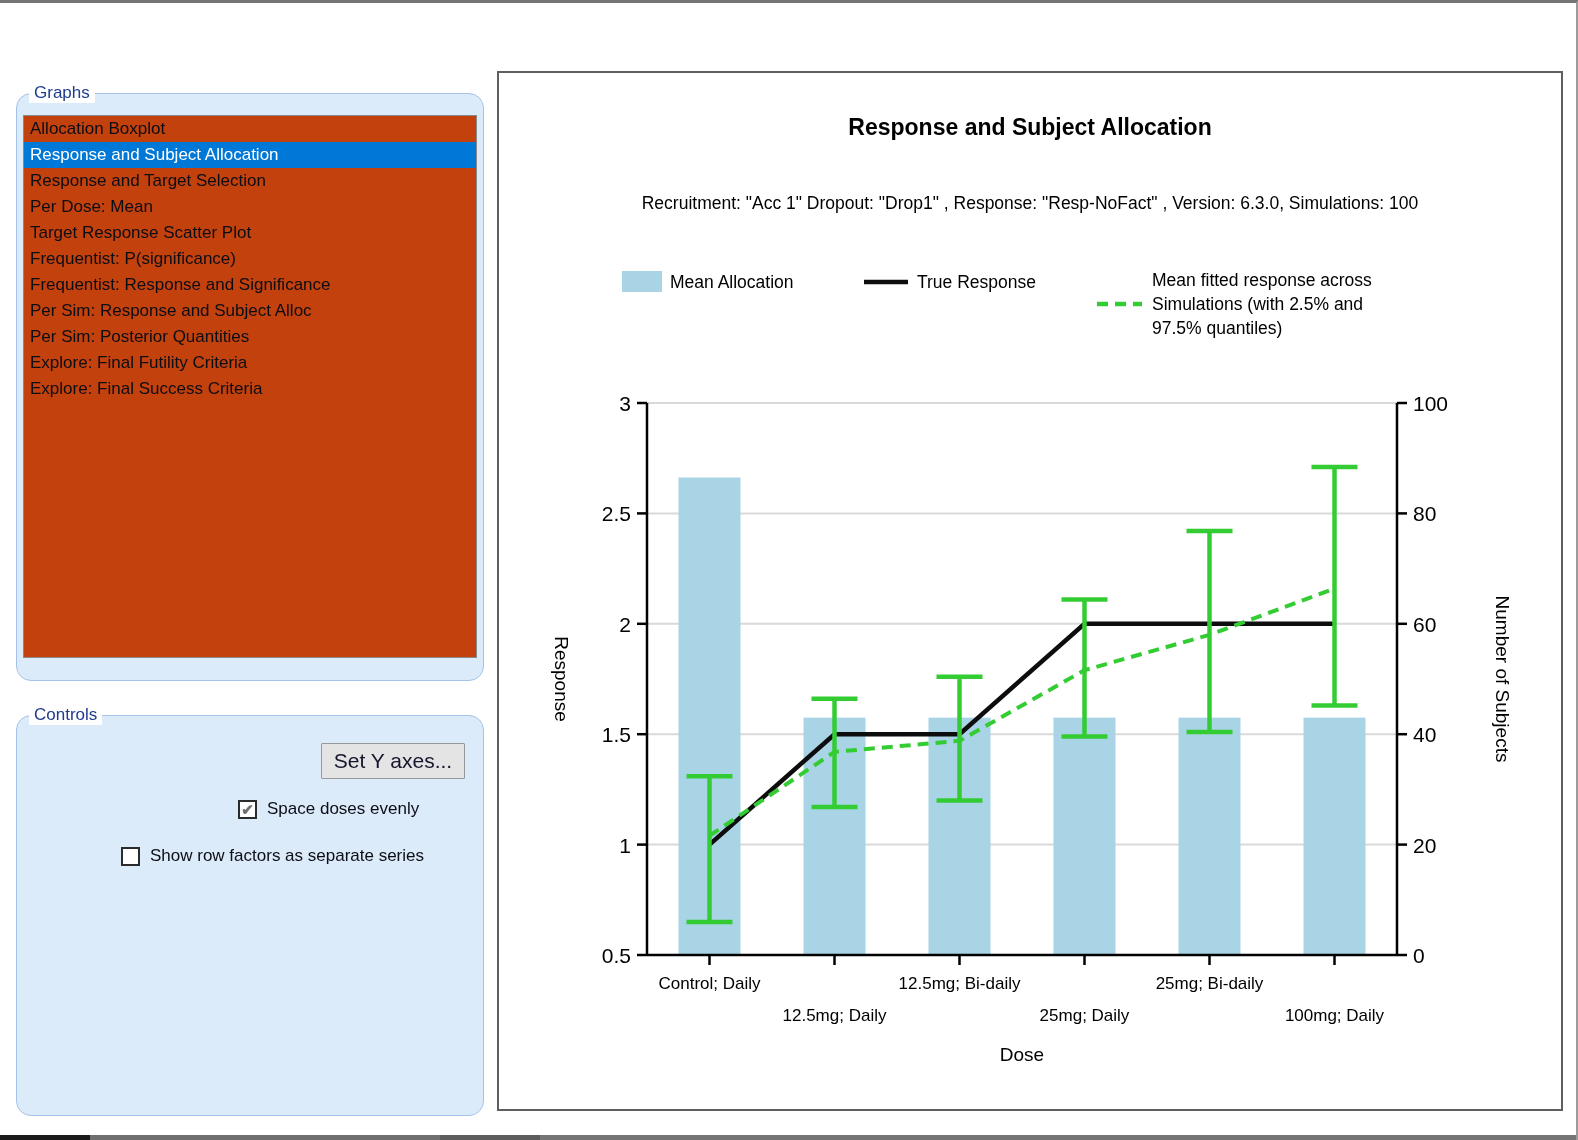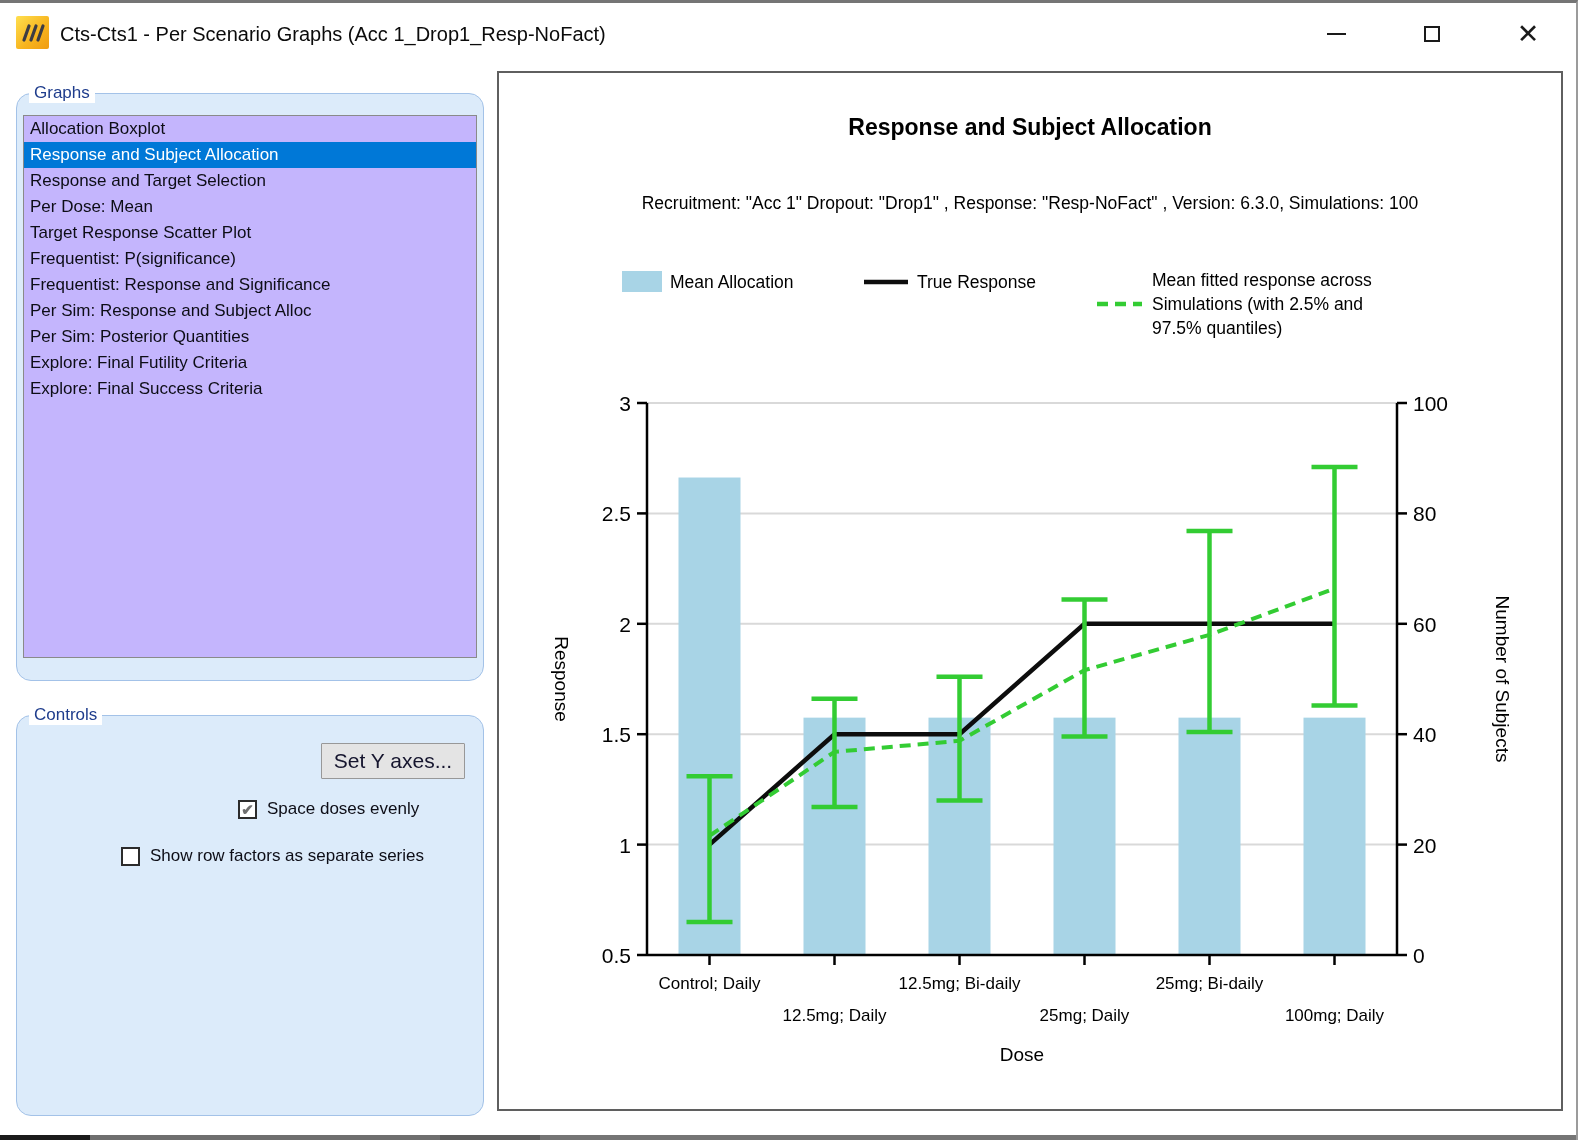--- a/index.html
+++ b/index.html
@@ -36,21 +36,21 @@
     border:1px solid #a3c2e8; border-radius:15px;
   }
   .group-label {
     position:absolute; top:-11px; left:12px; background:#fff; padding:0 5px;
     color:#1e3c8c; font-size:17px; white-space:nowrap;
   }
   #graphs-box { left:16px; top:90px; width:468px; height:588px; }
   #controls-box { left:16px; top:712px; width:468px; height:401px; }
   .listbox {
     position:absolute; left:6px; top:21px; width:454px; height:543px;
-    background:#c4b5fd; border:1px solid #8a8a8a; box-sizing:border-box; overflow:hidden;
+    background:#c2410c; border:1px solid #8a8a8a; box-sizing:border-box; overflow:hidden;
   }
   .list-item {
     height:26px; line-height:26px; padding-left:6px; font-size:17px;
     color:#0d0d16; white-space:nowrap; cursor:default;
   }
   .list-item.selected { background:#0078d7; color:#ffffff; }
   
   .btn-sety {
     position:absolute; left:304px; top:27px; width:144px; height:36px;
     background:#e4e4e4; border:1px solid #989898; border-radius:1px;
@@ -76,43 +76,20 @@
   .bottom-strip {
     position:absolute; left:0; right:0; bottom:0; height:5px;
     background:linear-gradient(90deg,#1b1b1b 0 90px,#6f6f6f 90px 440px,#5d5d5d 440px 540px,#757575 540px 100%);
   }
 </style>
 </head>
 <body>
 
 <div class="window">
 
-  <div class="titlebar">
-    <div class="app-icon">
-      <svg viewBox="0 0 33 33">
-        <g stroke="#3c3c44" stroke-width="3.2" stroke-linecap="round">
-          <line x1="8" y1="24" x2="13" y2="10"></line>
-          <line x1="15" y1="24" x2="20" y2="10"></line>
-          <line x1="22" y1="24" x2="27" y2="10"></line>
-        </g>
-      </svg>
-    </div>
-    <div class="win-title">Cts-Cts1 - Per Scenario Graphs (Acc 1_Drop1_Resp-NoFact)</div>
-    <div class="win-controls">
-      <div class="win-btn">
-          <div class="glyph-min"></div>
-        </div>
-      <div class="win-btn">
-          <div class="glyph-max"></div>
-        </div>
-      <div class="win-btn">
-          <div class="glyph-close">✕</div>
-        </div>
-    </div>
-  </div>
 
   <div class="groupbox" id="graphs-box">
     <span class="group-label">Graphs</span>
     <div class="listbox" id="graphs-list">
         <div class="list-item">Allocation Boxplot</div>
         <div class="list-item selected">Response and Subject Allocation</div>
         <div class="list-item">Response and Target Selection</div>
         <div class="list-item">Per Dose: Mean</div>
         <div class="list-item">Target Response Scatter Plot</div>
         <div class="list-item">Frequentist: P(significance)</div>

